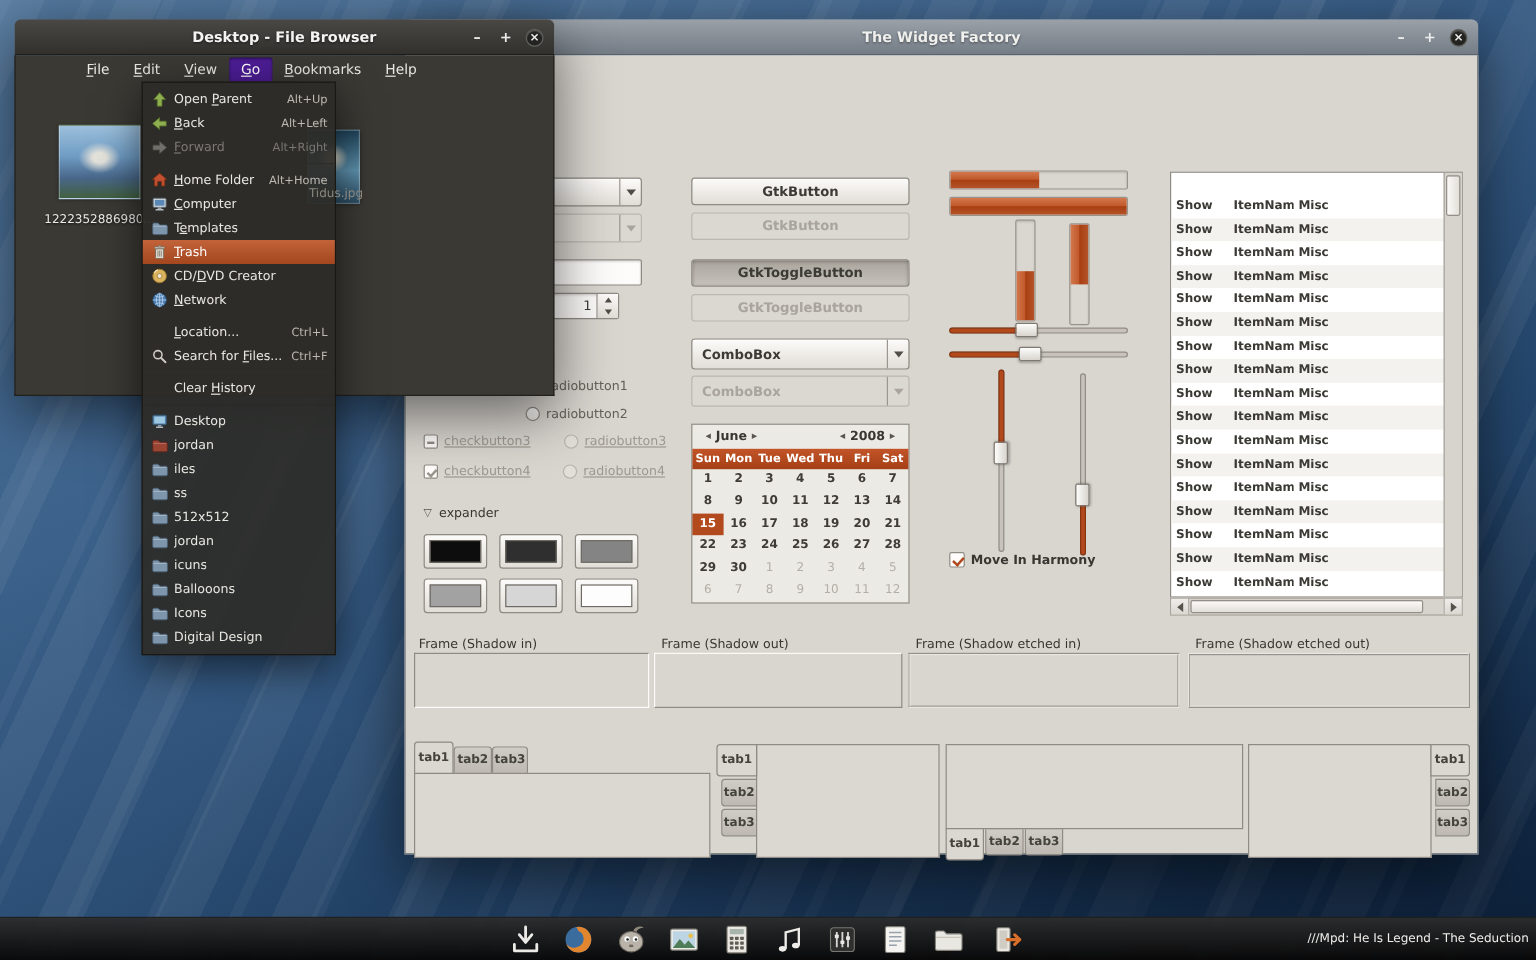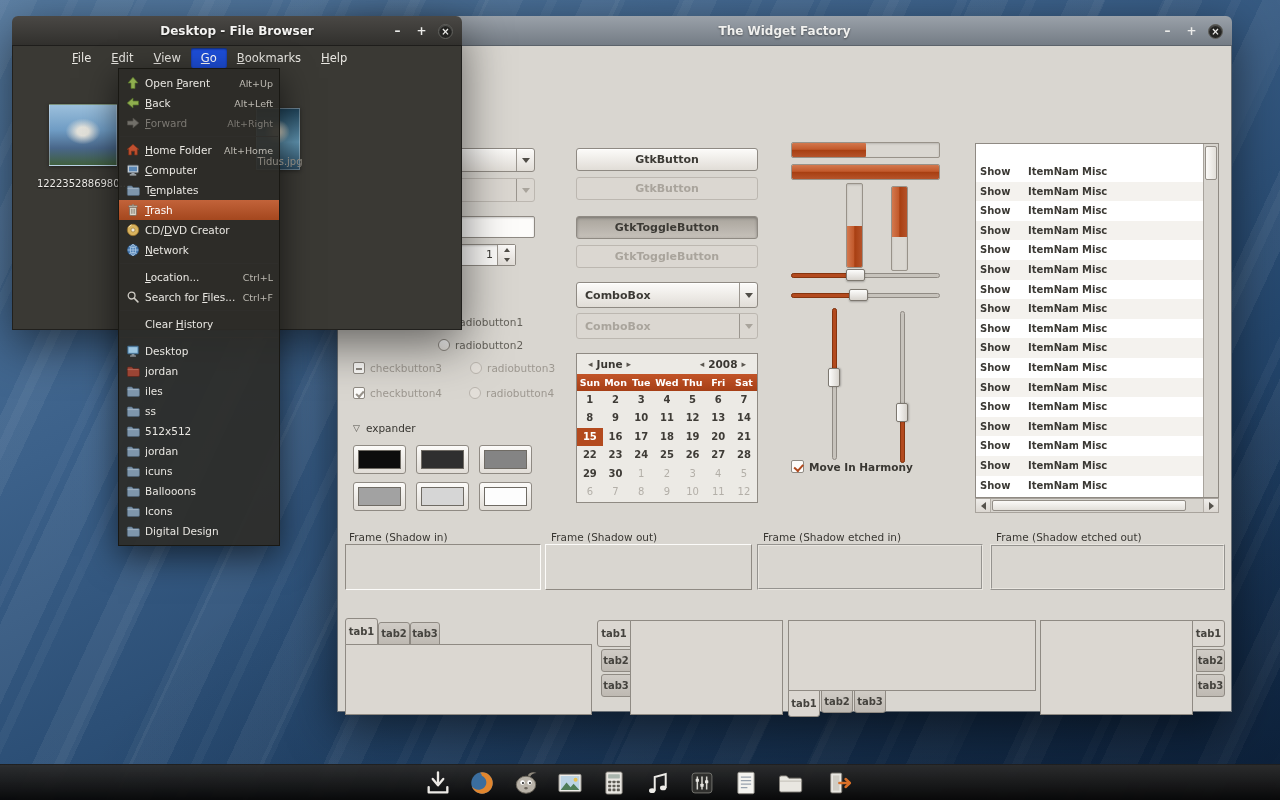--- a/index.html
+++ b/index.html
@@ -49,21 +49,21 @@
 
   .wrow{position:absolute;display:flex;align-items:center;gap:5px;font-size:10.5px;white-space:nowrap;}
   .radio{width:12px;height:12px;border-radius:50%;border:1px solid #8f8a83;background:linear-gradient(#ffffff,#e6e2dc);flex:0 0 auto;}
   .radio.off{border-color:#b9b4ad;background:#e3dfd9;}
   .checkbox{width:12px;height:12px;border:1px solid #8f8a83;border-radius:2px;background:#fdfcfa;position:relative;flex:0 0 auto;}
   .checkbox.dash::after{content:'';position:absolute;left:2px;right:2px;top:4.5px;height:2.5px;background:#8f8a83;}
   .checkbox.checked::after{content:'';position:absolute;left:2px;top:2.5px;width:6px;height:3px;border-left:2px solid #99948c;border-bottom:2px solid #99948c;transform:rotate(-48deg);}
   .checkbox.rust{width:13px;height:13px;}
   .checkbox.rust::after{content:'';position:absolute;left:2px;top:2.5px;width:7px;height:3.5px;border-left:2px solid #b04a1e;border-bottom:2px solid #b04a1e;transform:rotate(-48deg);}
   .lab-mid{color:#64615a;}
-  .lab-dis{color:#9d9890;}
+  .lab-dis{color:#9d9890;text-decoration:underline;}
   .lab-dark{color:#393732;font-weight:bold;}
 
   .expander{position:absolute;display:flex;align-items:center;gap:6px;font-size:10.5px;color:#393732;}
   .exp-tri{font-size:9px;color:#55524c;}
 
   .swatch{position:absolute;width:53px;height:29px;background:linear-gradient(#fcfbf9,#e1ddd7);border:1px solid #8f8a83;border-radius:3px;padding:4px;}
   .swin{width:100%;height:100%;border:1px solid #6f6b64;}
 
   .pbar{position:absolute;background:#dad7d1;border:1px solid #989289;border-radius:2px;box-shadow:inset 0 1px 2px rgba(0,0,0,.15);overflow:hidden;}
   .pfill{position:absolute;left:0;top:0;bottom:0;background:linear-gradient(180deg,#d3784e 0%,#c25a2c 45%,#a83f12 52%,#b5532a 100%);border-radius:1px;}
@@ -120,21 +120,21 @@
   .nbtab.active{background:#dbd7d1;z-index:2;}
   .nbbody{position:absolute;background:#dbd7d1;border:1px solid #8f8a83;z-index:1;}
 
   
   .fb{left:12px;top:16px;width:450px;height:314px;z-index:20;}
   .fb .titlebar{background:linear-gradient(#4a4845,#31302d);border-bottom:1px solid #1e1d1b;}
   .fb .title{color:#f4f3f1;text-shadow:0 1px 2px rgba(0,0,0,.6);}
   .fb-body{position:absolute;left:0;right:0;top:30px;bottom:0;background:#3a3934;border:1px solid #21201d;border-top:none;}
   .fb-menubar{position:absolute;left:0;right:0;top:0;height:24px;display:flex;align-items:center;padding-left:8px;margin-left:41px;}
   .mbitem{padding:3px 10px;font-size:11.5px;color:#e9e7e2;border-radius:2px;cursor:default;}
-  .mbitem.active{background:#1d4ed8;box-shadow:inset 0 1px 2px rgba(0,0,0,.5);color:#ffffff;}
+  .mbitem.active{background:#4c1d95;box-shadow:inset 0 1px 2px rgba(0,0,0,.5);color:#ffffff;}
   .ficon{position:absolute;border:1px solid rgba(255,255,255,.3);box-shadow:0 1px 4px rgba(0,0,0,.4);}
   .thumb1{background:radial-gradient(55% 45% at 50% 44%, rgba(238,232,220,.9) 0 16%, rgba(238,232,220,0) 48%),linear-gradient(180deg,#9cc0dc 0%,#6f9cc4 42%,#49678a 72%,#41603f 100%);}
   .thumb2{background:radial-gradient(60% 40% at 48% 38%, rgba(230,220,200,.8) 0 14%, rgba(230,220,200,0) 50%),linear-gradient(180deg,#1f4258 0%,#5e92ae 55%,#2a4a60 100%);}
   .ficon-label{position:absolute;text-align:center;font-size:10px;color:#edebe7;text-shadow:0 1px 2px rgba(0,0,0,.8);white-space:nowrap;overflow:hidden;}
 
   
   .menu{position:absolute;left:118px;top:68px;width:162px;background:rgba(44,43,39,.92);border:1px solid #191813;box-shadow:0 10px 32px rgba(0,0,0,.6);padding:4px 0;z-index:30;}
   .mitem{display:flex;align-items:center;gap:4px;height:20px;padding:0 6px;cursor:default;}
   .mico{width:16px;height:14px;flex:0 0 auto;display:flex;align-items:center;justify-content:center;}
   .mico svg{width:14px;height:14px;}
@@ -837,14 +837,15 @@
         </span>
         <span class="dicon">
           <svg viewBox="0 0 24 24">
             <rect x="4" y="3.5" width="9.5" height="17" rx="1.2" fill="#e9e7e2" stroke="#7c7972" stroke-width=".8"></rect>
             <rect x="6" y="5.5" width="5.5" height="13" fill="#cfccc4"></rect>
             <path d="M11.5 12H20" stroke="#d96f28" stroke-width="2.2" stroke-linecap="round"></path>
             <path d="M16.8 8.6l3.6 3.4-3.6 3.4" fill="none" stroke="#d96f28" stroke-width="2.2" stroke-linecap="round" stroke-linejoin="round"></path>
           </svg>
         </span>
       </div>
+    <div class="mpd">///Mpd: He Is Legend - The Seduction</div>
   </div>
 </div>
 
 </body></html>

